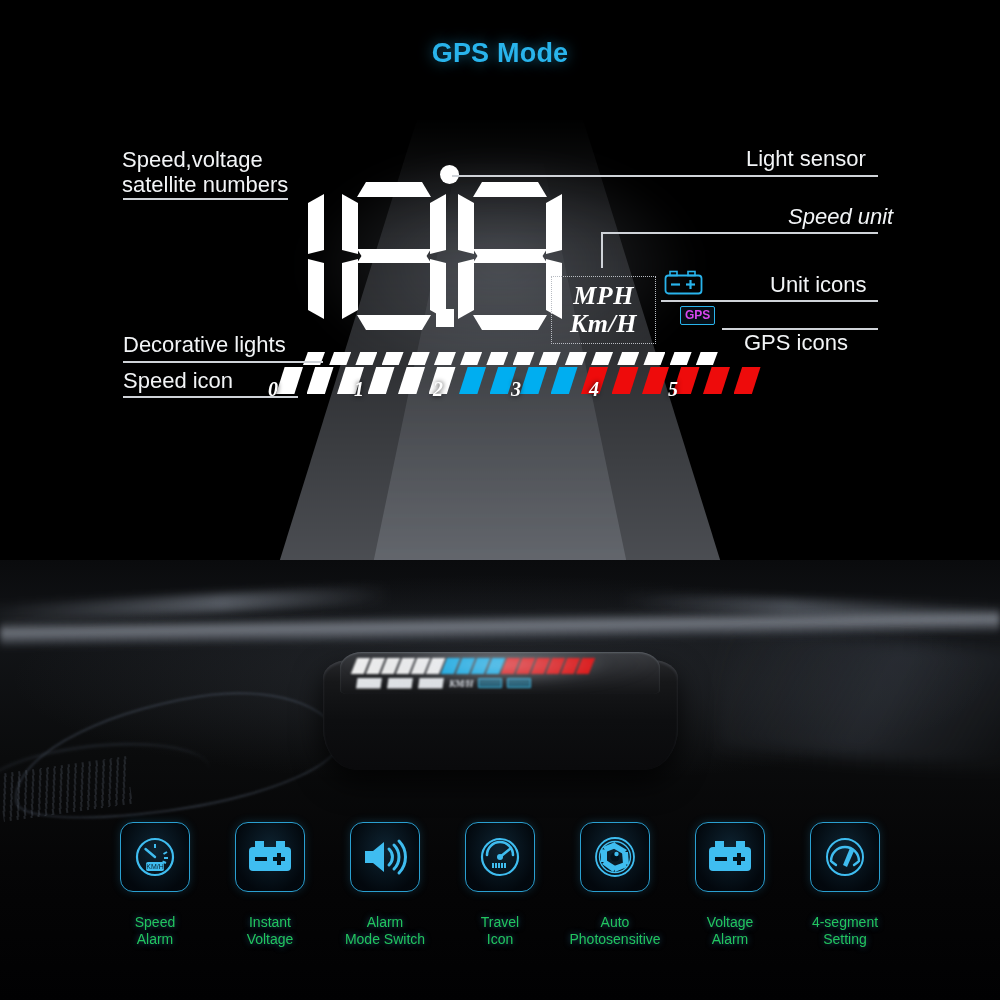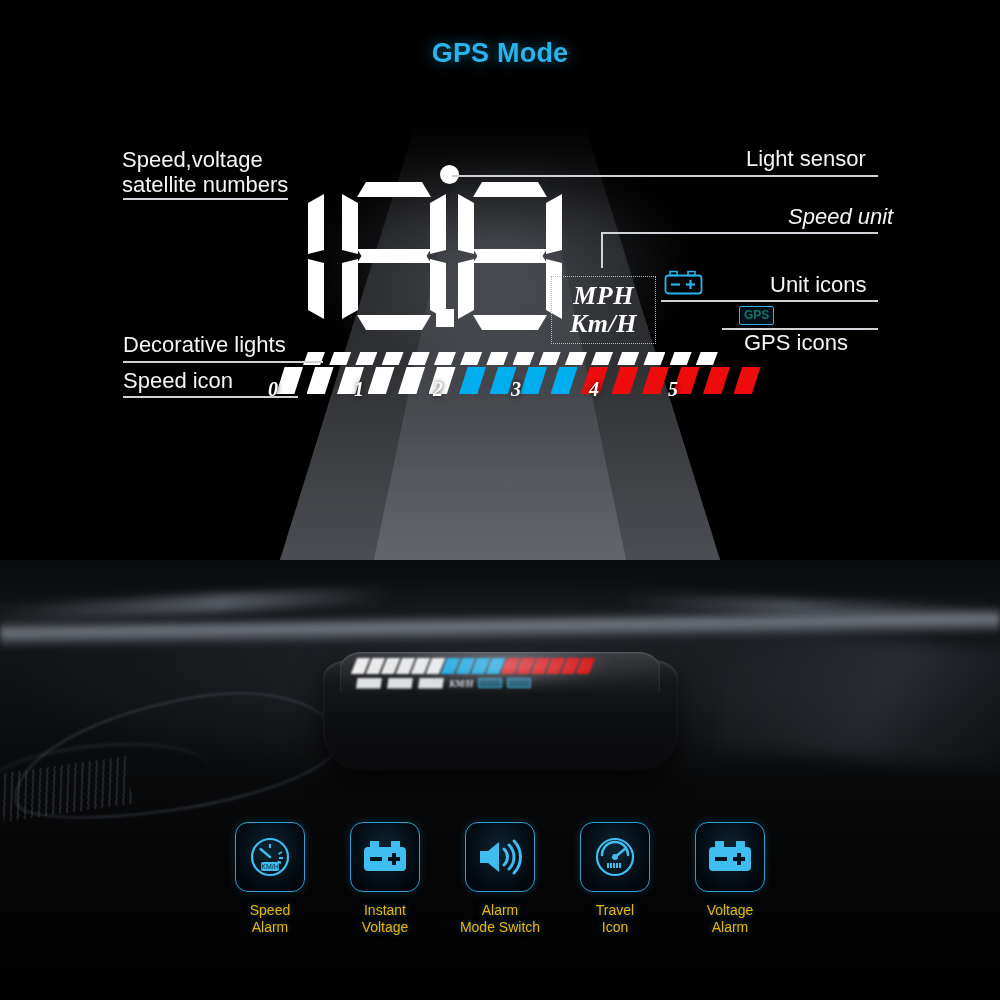--- a/index.html
+++ b/index.html
@@ -238,26 +238,26 @@
     align-items: center; justify-content: center; margin-top: 11px;
   }
   .unit-box span {
     font: italic 700 26px "Liberation Serif", serif;
     color: #ffffff; line-height: 1.08;
     letter-spacing: 0.5px;
   }
 
   .battery-icon { position: absolute; left: 664px; top: 270px; }
   .gps-badge {
-    position: absolute; left: 739px; top: 306px;
+    position: absolute; left: 680px; top: 306px;
     border: 1.5px solid #29b4ec;
     border-radius: 2px;
     padding: 1px 4px 2px 4px;
     font: 700 12px "Liberation Sans", sans-serif;
-    color: #0f766e;
+    color: #d946ef;
     background: rgba(10,30,45,0.5);
   }
 
   
   .speedbar { position: absolute; left: 268px; top: 352px; width: 480px; height: 42px; }
   .tick-row { position: absolute; left: 35px; top: 0; display: flex; gap: 4.2px; }
   .tick {
     width: 22px; height: 13px; background: #ffffff;
     clip-path: polygon(22% 0, 100% 0, 78% 100%, 0 100%);
   }
@@ -281,23 +281,23 @@
   .feature { width: 115px; text-align: center; }
   .feature-box {
     width: 70px; height: 70px; margin: 0 auto;
     border: 1.5px solid #2a9fd0;
     border-radius: 13px;
     background: radial-gradient(ellipse at 50% 40%, rgba(20,60,85,0.55) 0%, rgba(2,8,14,0.9) 75%);
     display: flex; align-items: center; justify-content: center;
     box-shadow: 0 0 10px rgba(41,160,215,0.22);
   }
   .feature-label {
-    margin-top: 10px;
+    margin-top: 22px;
     font: 400 14px "Liberation Sans", sans-serif;
-    color: #eab308;
+    color: #22c55e;
     line-height: 1.22;
     text-shadow: 0 0 6px rgba(60,170,225,0.5);
   }
 </style>
 </head>
 <body>
 
 <div id="stage">
 
   <div class="scene-top"></div>
@@ -540,29 +540,66 @@
       </g>
     </svg>
         </div>
         <div class="feature-label">
           <div>Travel</div>
           <div>Icon</div>
         </div>
       </div>
       <div class="feature">
         <div class="feature-box">
+          <svg width="44" height="44" viewBox="0 0 44 44">
+      <circle cx="22" cy="22" r="19" fill="none" stroke="#3fbdf0" stroke-width="1.8"></circle>
+      <circle cx="22" cy="22" r="15.5" fill="none" stroke="#3fbdf0" stroke-width="1.4"></circle>
+      <g fill="#3fbdf0">
+        <path d="M22 8 L34 15 L30 19 L18 12 z"></path>
+        <path d="M35 17 L36 30 L30 29 L29 17 z"></path>
+        <path d="M34 32 L22 37 L21 31 L32 27 z"></path>
+        <path d="M20 37 L9 29 L13 25 L24 32 z"></path>
+        <path d="M8 27 L8 14 L14 15 L14 27 z"></path>
+        <path d="M10 12 L22 7 L23 13 L13 17 z"></path>
+      </g>
+      <circle cx="22" cy="22" r="4.5" fill="#03131d"></circle>
+      <circle cx="23.5" cy="19" r="2.2" fill="#3fbdf0"></circle>
+    </svg>
+        </div>
+        <div class="feature-label">
+          <div>Auto</div>
+          <div>Photosensitive</div>
+        </div>
+      </div>
+      <div class="feature">
+        <div class="feature-box">
           <svg width="46" height="36" viewBox="0 0 46 36">
       <rect x="8" y="2" width="9" height="6" fill="#3fbdf0"></rect>
       <rect x="29" y="2" width="9" height="6" fill="#3fbdf0"></rect>
       <rect x="2" y="8" width="42" height="24" rx="4" fill="#3fbdf0"></rect>
       <rect x="8" y="18" width="12" height="4" fill="#02121c"></rect>
       <rect x="26" y="18" width="12" height="4" fill="#02121c"></rect>
       <rect x="30" y="14" width="4" height="12" fill="#02121c"></rect>
     </svg>
         </div>
         <div class="feature-label">
           <div>Voltage</div>
           <div>Alarm</div>
         </div>
       </div>
+      <div class="feature">
+        <div class="feature-box">
+          <svg width="44" height="44" viewBox="0 0 44 44">
+      <circle cx="22" cy="22" r="18" fill="none" stroke="#3fbdf0" stroke-width="2"></circle>
+      <path d="M8 26 a14 14 0 1 1 28 0" fill="none" stroke="#3fbdf0" stroke-width="2.4" stroke-linecap="round"></path>
+      <path d="M20 30 L27 13 L31 16 L24 32 z" fill="#3fbdf0"></path>
+      <line x1="9" y1="27" x2="13" y2="30" stroke="#3fbdf0" stroke-width="2.4" stroke-linecap="round"></line>
+      <line x1="35" y1="27" x2="31" y2="30" stroke="#3fbdf0" stroke-width="2.4" stroke-linecap="round"></line>
+    </svg>
+        </div>
+        <div class="feature-label">
+          <div>4-segment</div>
+          <div>Setting</div>
+        </div>
+      </div>
     </div>
 
 </div>
 
 </body></html>

